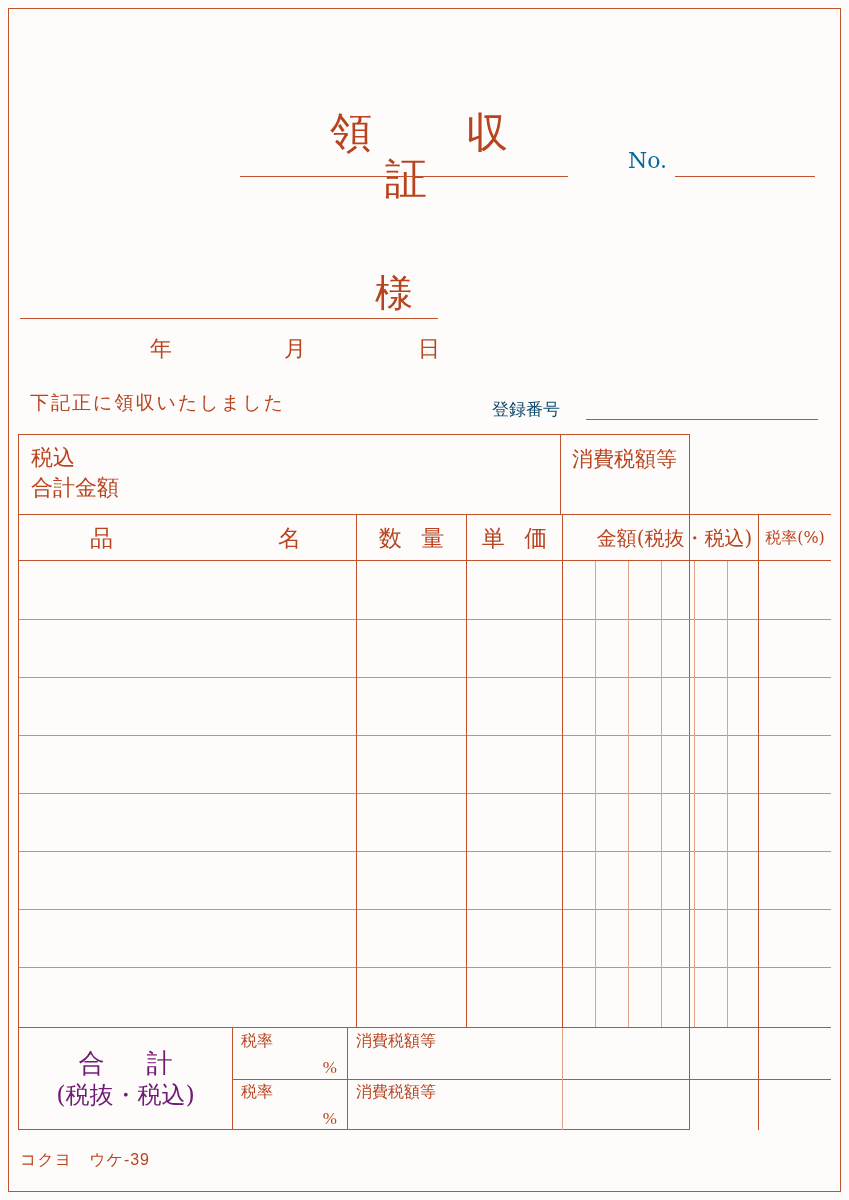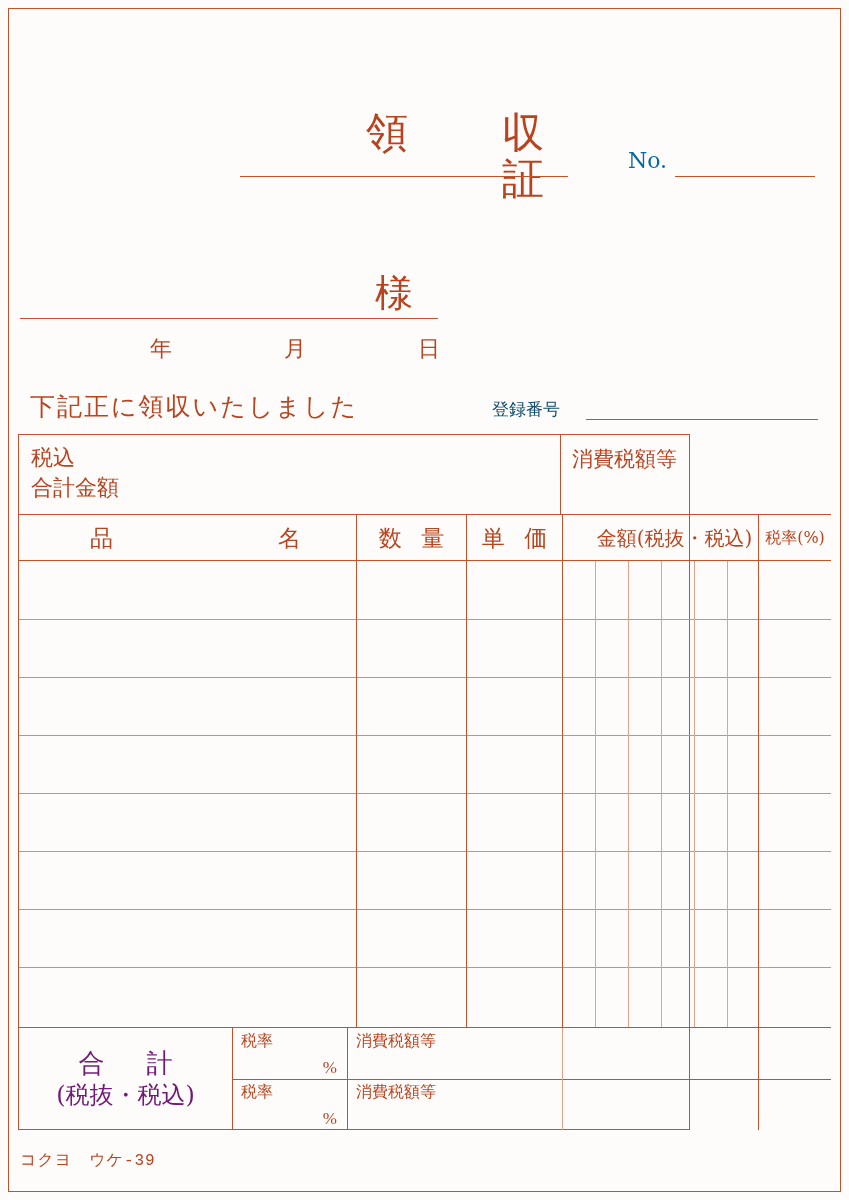--- a/index.html
+++ b/index.html
@@ -24,24 +24,24 @@
     top: 8px;
     width: 833px;
     height: 1184px;
     border: 1.5px solid #c0522c;
     box-sizing: border-box;
   }
 
   
   .title-wrap {
     position: absolute;
-    left: 240px;
+    left: 254px;
     top: 110px;
     width: 330px;
-    text-align: right;
+    text-align: center;
   }
   .title-text {
     font-size: 42px;
     letter-spacing: 26px;
     color: #b9431f;
     font-family: "DejaVu Serif", serif;
     text-indent: 26px;
     line-height: 1.1;
   }
   .title-underline {
@@ -95,21 +95,21 @@
     display: flex;
     justify-content: space-between;
     font-family: "DejaVu Serif", serif;
   }
 
   
   .statement {
     position: absolute;
     left: 30px;
     top: 390px;
-    font-size: 25px;
+    font-size: 19px;
     color: #b9431f;
     letter-spacing: 2px;
     font-family: "DejaVu Serif", serif;
   }
   .reg-label {
     position: absolute;
     left: 492px;
     top: 398px;
     font-size: 17px;
     color: #0c4a6e;
@@ -300,21 +300,21 @@
   }
 
   
   .bottom-code {
     position: absolute;
     left: 20px;
     top: 1150px;
     font-size: 16px;
     color: #b9431f;
     letter-spacing: 1px;
-    font-family: Liberation Mono, monospace;
+    font-family: Liberation Sans, sans-serif;
   }
 </style>
 </head>
 <body>
 
 <div id="page">
   <div class="outer-frame"></div>
 
   <div class="title-wrap">
     <div class="title-text">領　収　証</div>

